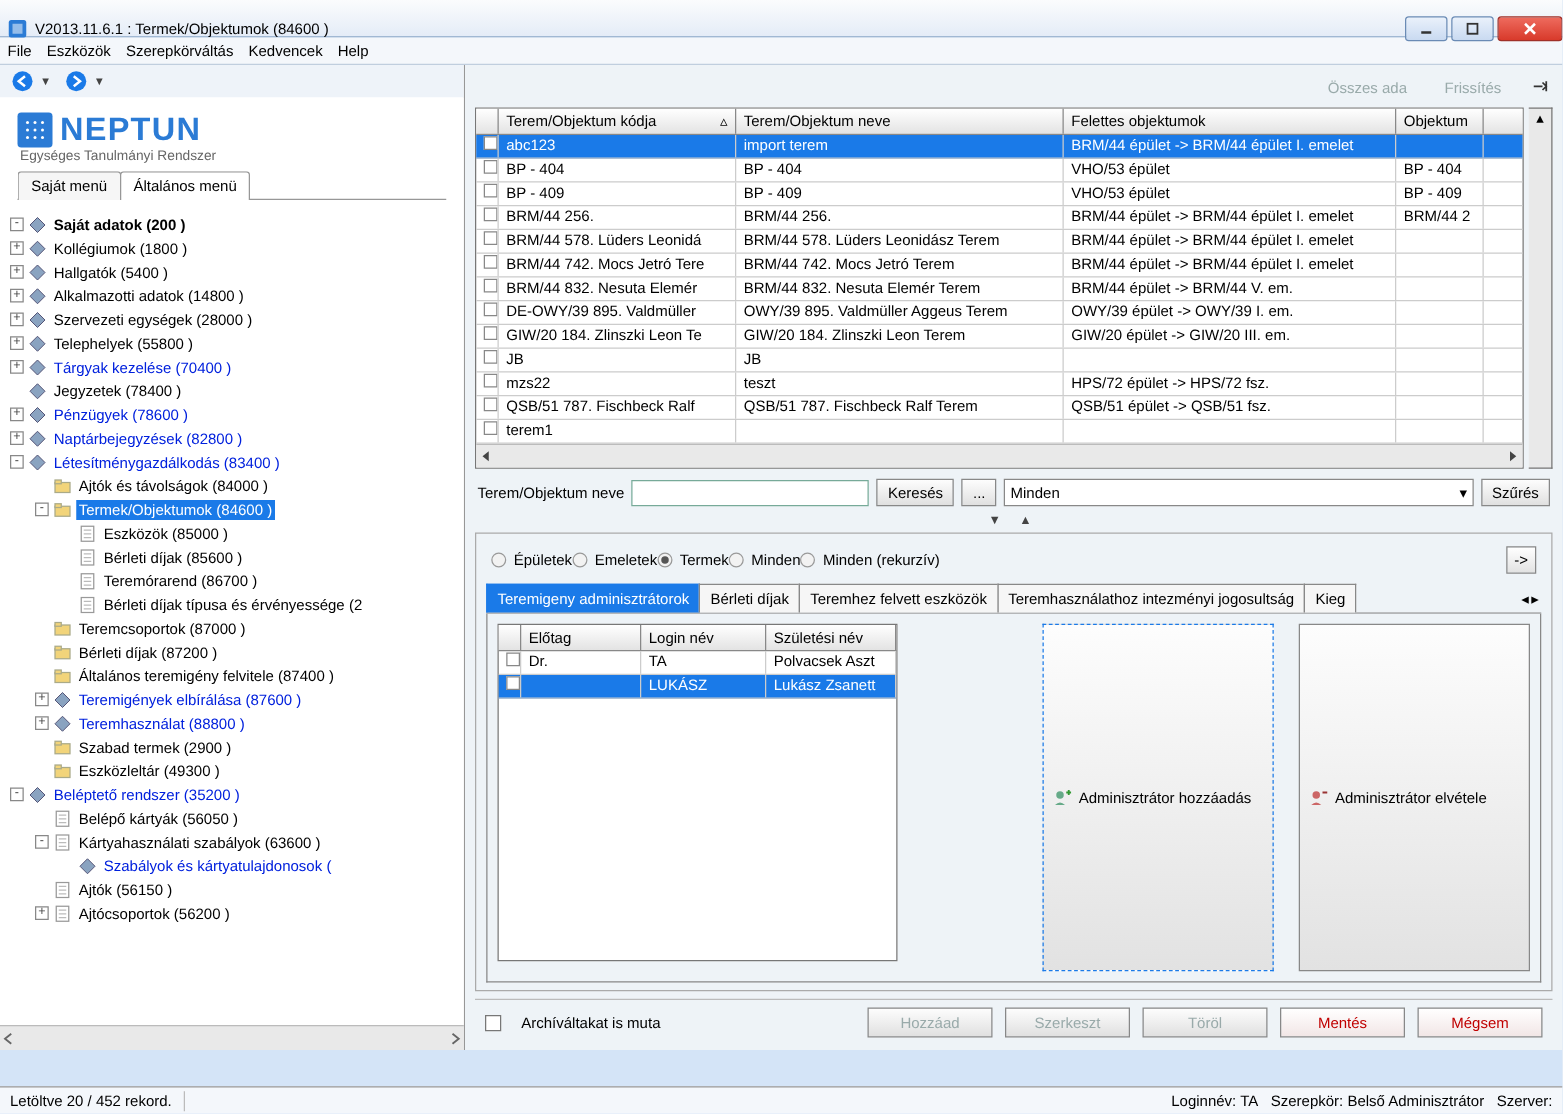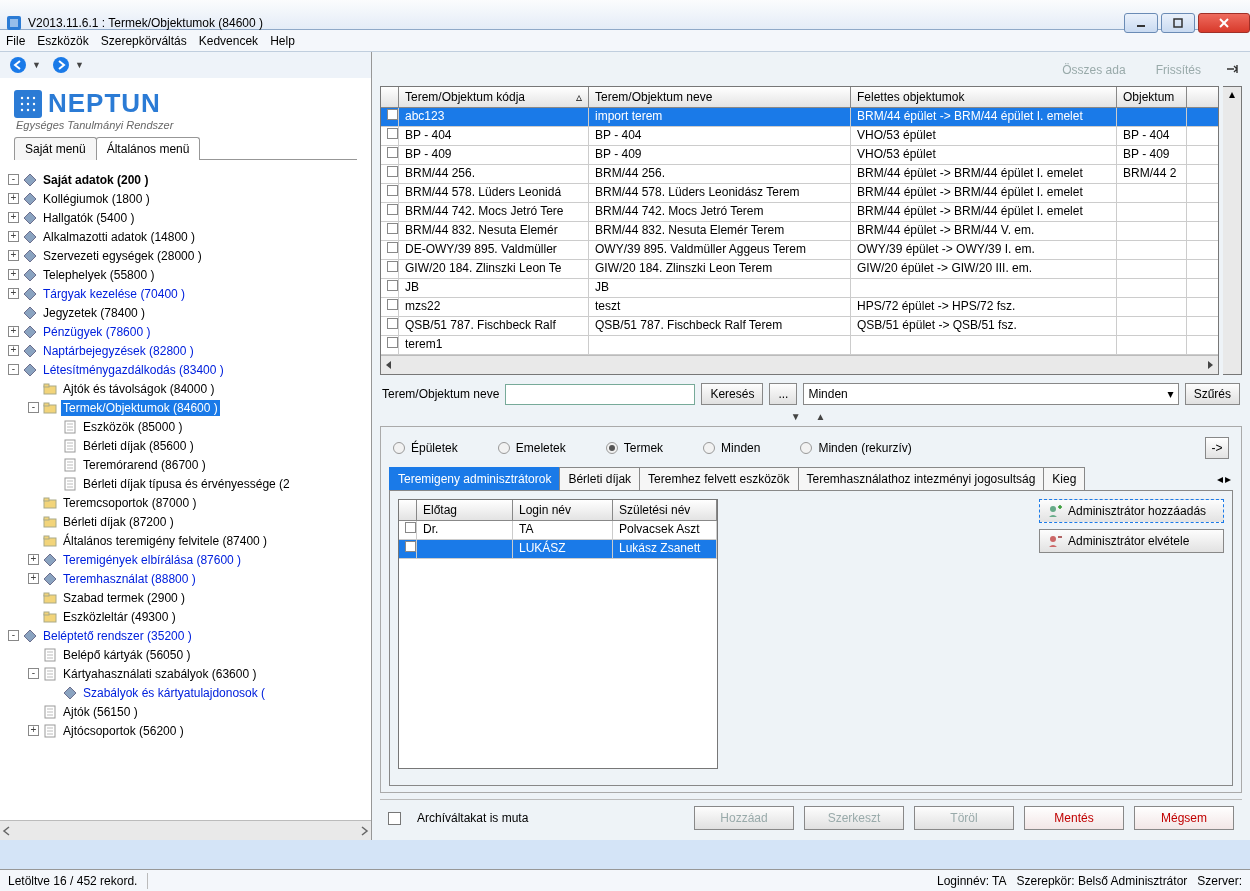--- a/index.html
+++ b/index.html
@@ -15,21 +15,21 @@
 .menubar span{cursor:default}
 .toolbar-nav{height:26px;display:flex;align-items:center;padding:2px 8px;background:#eef3f9;gap:4px}
 .nav-btn{width:20px;height:20px;border-radius:50%;display:inline-flex;align-items:center;justify-content:center}
 .dd-arrow{font-size:9px;color:#444;margin-right:6px}
 .main{display:flex;height:788px}
 .left{width:372px;background:#fff;border-right:1px solid #979797;display:flex;flex-direction:column;position:relative}
 .logo-area{padding:10px 14px 4px;background:#fff}
 .logo-row{display:flex;align-items:center;gap:6px}
 .logo-sq{width:28px;height:28px;background:#2b7bd5;border-radius:3px;display:flex;align-items:center;justify-content:center}
 .logo-text{font-size:26px;font-weight:bold;color:#2b7bd5;letter-spacing:1px}
-.logo-sub{font-size:11px;font-style:italic;color:#666;margin-left:2px}
+.logo-sub{font-size:11px;color:#666;margin-left:2px}
 .tabs-left{display:flex;border-bottom:1px solid #979797;margin-top:6px}
 .tab-left{padding:4px 10px;border:1px solid #979797;border-bottom:none;background:#f6f6f6;border-radius:3px 3px 0 0;margin-right:-1px;margin-bottom:-1px}
 .tab-left.active{background:#fff;position:relative;z-index:2}
 .tree-wrap{flex:1;overflow:auto;padding-top:6px;background:#fff}
 .tree-row{display:flex;align-items:center;height:19px;white-space:nowrap}
 .tree-indent{display:inline-block}
 .expander{width:11px;height:11px;border:1px solid #888;font-size:10px;line-height:8px;text-align:center;margin-right:4px;flex-shrink:0;color:#444}
 .expander.none{border:none}
 .node-icon{width:15px;height:14px;margin-right:3px;flex-shrink:0}
 .node-label{padding:1px 2px}
@@ -50,38 +50,38 @@
 .g-row.sel .g-cell{color:#fff}
 .g-cell{border-right:1px solid #ccc;padding:1px 6px;overflow:hidden;white-space:nowrap}
 .grid-hscroll{height:19px;background:#e9e9e9;border-top:1px solid #bbb;display:flex;align-items:center;justify-content:space-between;padding:0 2px}
 .filter-row{display:flex;align-items:center;gap:6px;padding:4px 6px}
 .filter-label{}
 .filter-input{border:1px solid #7a9;height:21px;width:190px;padding:0 4px}
 .fbtn{border:1px solid #888;background:linear-gradient(#fdfdfd,#e0e0e0);padding:2px 8px;height:22px}
 .filter-dd{flex:1;border:1px solid #888;height:22px;background:#fff;display:flex;align-items:center;justify-content:space-between;padding:0 4px}
 .collapse-arrows{text-align:center;font-size:10px;letter-spacing:6px;color:#444;padding:2px 0}
 .group-box{border:1px solid #aaa;margin:2px 4px;padding:8px 6px 6px;background:#eef3f7;position:relative;flex:1;display:flex;flex-direction:column}
-.radio-row{display:flex;align-items:center;gap:40px;padding:2px 6px 8px}
+.radio-row{display:flex;align-items:center;padding:2px 6px 8px}
 .radio-item{display:flex;align-items:center;gap:6px;color:#9aa}
 .radio-dot{width:12px;height:12px;border-radius:50%;border:1px solid #999;background:#f2f2f2;display:inline-flex;align-items:center;justify-content:center}
 .radio-dot.on::after{content:"";width:6px;height:6px;border-radius:50%;background:#555}
 .arrow-btn{width:24px;height:22px;border:1px solid #888;background:linear-gradient(#fff,#e2e2e2);display:flex;align-items:center;justify-content:center;margin-left:auto}
 .sub-tabs{display:flex;border-bottom:1px solid #888;margin:0 2px}
 .sub-tab{padding:4px 8px;border:1px solid #888;border-bottom:none;margin-right:-1px;background:#f6f6f6}
 .sub-tab.active{background:#1a7ae8;color:#fff;border-color:#1a7ae8}
 .sub-nav{margin-left:auto;display:flex;gap:2px;align-items:center;padding-right:2px}
 .admin-panel{border:1px solid #888;border-top:none;margin:0 2px;padding:8px;flex:1;display:flex;gap:8px;background:#eef3f7}
 .admin-grid{border:1px solid #777;background:#fff;flex:0 0 320px;height:270px}
 .admin-head{display:flex;background:linear-gradient(#fff,#e3e3e3);border-bottom:1px solid #888}
 .ah-cell{border-right:1px solid #888;padding:3px 6px;overflow:hidden}
 .a-row{display:flex;border-bottom:1px solid #ccc;height:19px}
 .a-row.sel{background:#1a7ae8}
 .a-row.sel .a-cell{color:#fff}
 .a-cell{border-right:1px solid #ccc;padding:1px 6px;overflow:hidden;white-space:nowrap}
-.admin-btns{display:flex;flex-direction:column;gap:6px;margin-left:auto}
+.admin-btns{display:flex;flex-direction:row;gap:20px;margin-left:auto}
 .side-btn{border:1px solid #888;background:linear-gradient(#fdfdfd,#e2e2e2);padding:4px 8px;display:flex;align-items:center;gap:6px;width:185px}
 .side-btn.active{border:1px dashed #1a7ae8}
 .bottom-actions{display:flex;align-items:center;gap:10px;padding:6px 8px;border-top:1px solid #bbb;margin:4px 4px 0}
 .chk{width:13px;height:13px;border:1px solid #777;background:#fff;margin-right:6px}
 .act-btn{width:100px;height:24px;border:1px solid #888;background:linear-gradient(#fdfdfd,#e0e0e0);text-align:center;padding-top:4px}
 .act-btn.ghost{color:#9aa}
 .act-btn.red{color:#c00000;background:linear-gradient(#fff,#f2e6e6)}
 .statusbar{height:22px;background:#f4f7fb;border-top:1px solid #979797;display:flex;align-items:center;padding:0 8px;gap:10px;position:absolute;left:0;right:0;bottom:0}
 .status-sep{border-left:1px solid #bbb;height:16px}
 .vscroll{width:19px;background:#e9e9e9;border-left:1px solid #bbb}
@@ -753,19 +753,19 @@
       <div class="act-btn ghost">Hozzáad</div>
       <div class="act-btn ghost">Szerkeszt</div>
       <div class="act-btn ghost">Töröl</div>
       <div class="act-btn red">Mentés</div>
       <div class="act-btn red">Mégsem</div>
     </div>
   </div>
 </div>
 
 <div class="statusbar">
-  <span>Letöltve 16 / 452 rekord.</span>
+  <span>Letöltve 20 / 452 rekord.</span>
   <span class="status-sep"></span>
   <span style="margin-left:auto"></span>
   <span>Loginnév: TA</span>
   <span>Szerepkör: Belső Adminisztrátor</span>
   <span>Szerver:</span>
 </div>
 
 </body></html>

